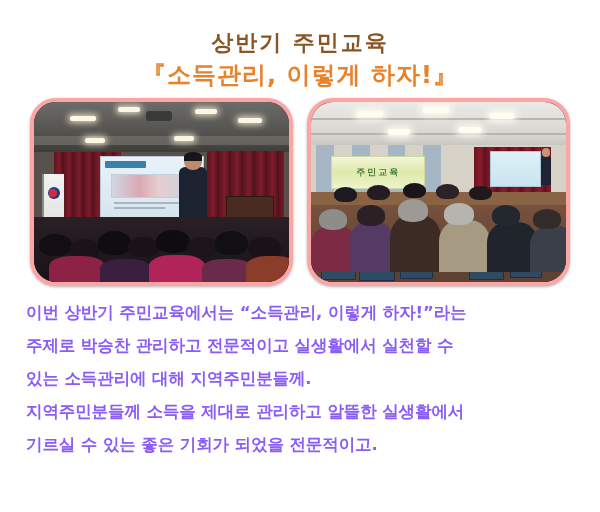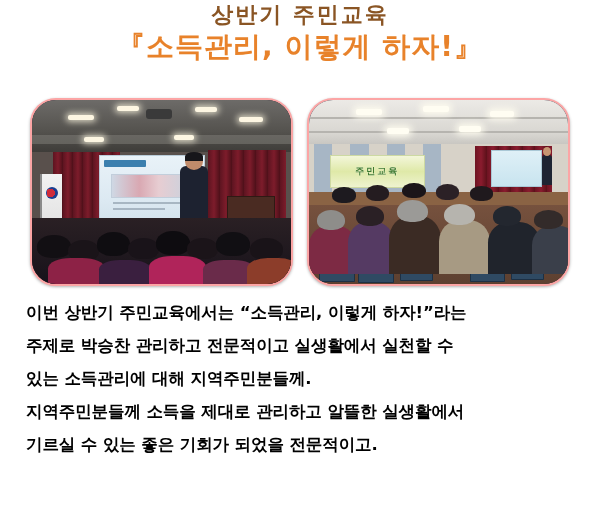--- a/index.html
+++ b/index.html
@@ -11,35 +11,35 @@
     width: 600px;
     height: 512px;
     overflow: hidden;
     font-family: "DejaVu Sans", "Liberation Sans", sans-serif;
     position: relative;
   }
 
   
   .title-block {
     width: 100%;
-    padding-top: 2px;
+    padding-top: 30px;
     text-align: center;
   }
   .title-line-1 {
     font-family: "DejaVu Sans", "Liberation Sans", sans-serif;
     font-size: 22px;
     font-weight: bold;
     letter-spacing: 2px;
     color: #8a5524;
     line-height: 26px;
     white-space: nowrap;
   }
   .title-line-2 {
     font-family: "DejaVu Sans", "Liberation Sans", sans-serif;
-    font-size: 28px;
+    font-size: 24px;
     font-weight: bold;
     letter-spacing: 1px;
     color: #e8822a;
     line-height: 30px;
     margin-top: 4px;
     white-space: nowrap;
   }
 
   
   .photo-row {
@@ -49,21 +49,21 @@
     width: 540px;
     height: 188px;
     display: flex;
     justify-content: space-between;
   }
   .photo-frame {
     position: relative;
     width: 263px;
     height: 188px;
     border-radius: 26px;
-    border: 2px solid #fca5a5;
+    border: 4px solid #fca5a5;
     box-sizing: border-box;
     overflow: hidden;
     background: #0f172a;
     box-shadow: 0 1px 3px rgba(0,0,0,0.30);
   }
   .photo-inner {
     position: absolute;
     inset: 0;
     overflow: hidden;
   }
@@ -213,21 +213,21 @@
     position: absolute; background: #2f4a63; border-radius: 2px 2px 0 0;
     border: 1px solid #1d3044;
   }
 
   
   .body-text {
     position: absolute;
     top: 296px;
     left: 26px;
     width: 552px;
-    color: #000000;
+    color: #8b5cf6;
   }
   .body-line {
     font-family: "DejaVu Sans", "Liberation Sans", sans-serif;
     font-size: 16.5px;
     font-weight: bold;
     line-height: 33px;
     white-space: nowrap;
     letter-spacing: -0.1px;
   }
 </style>

